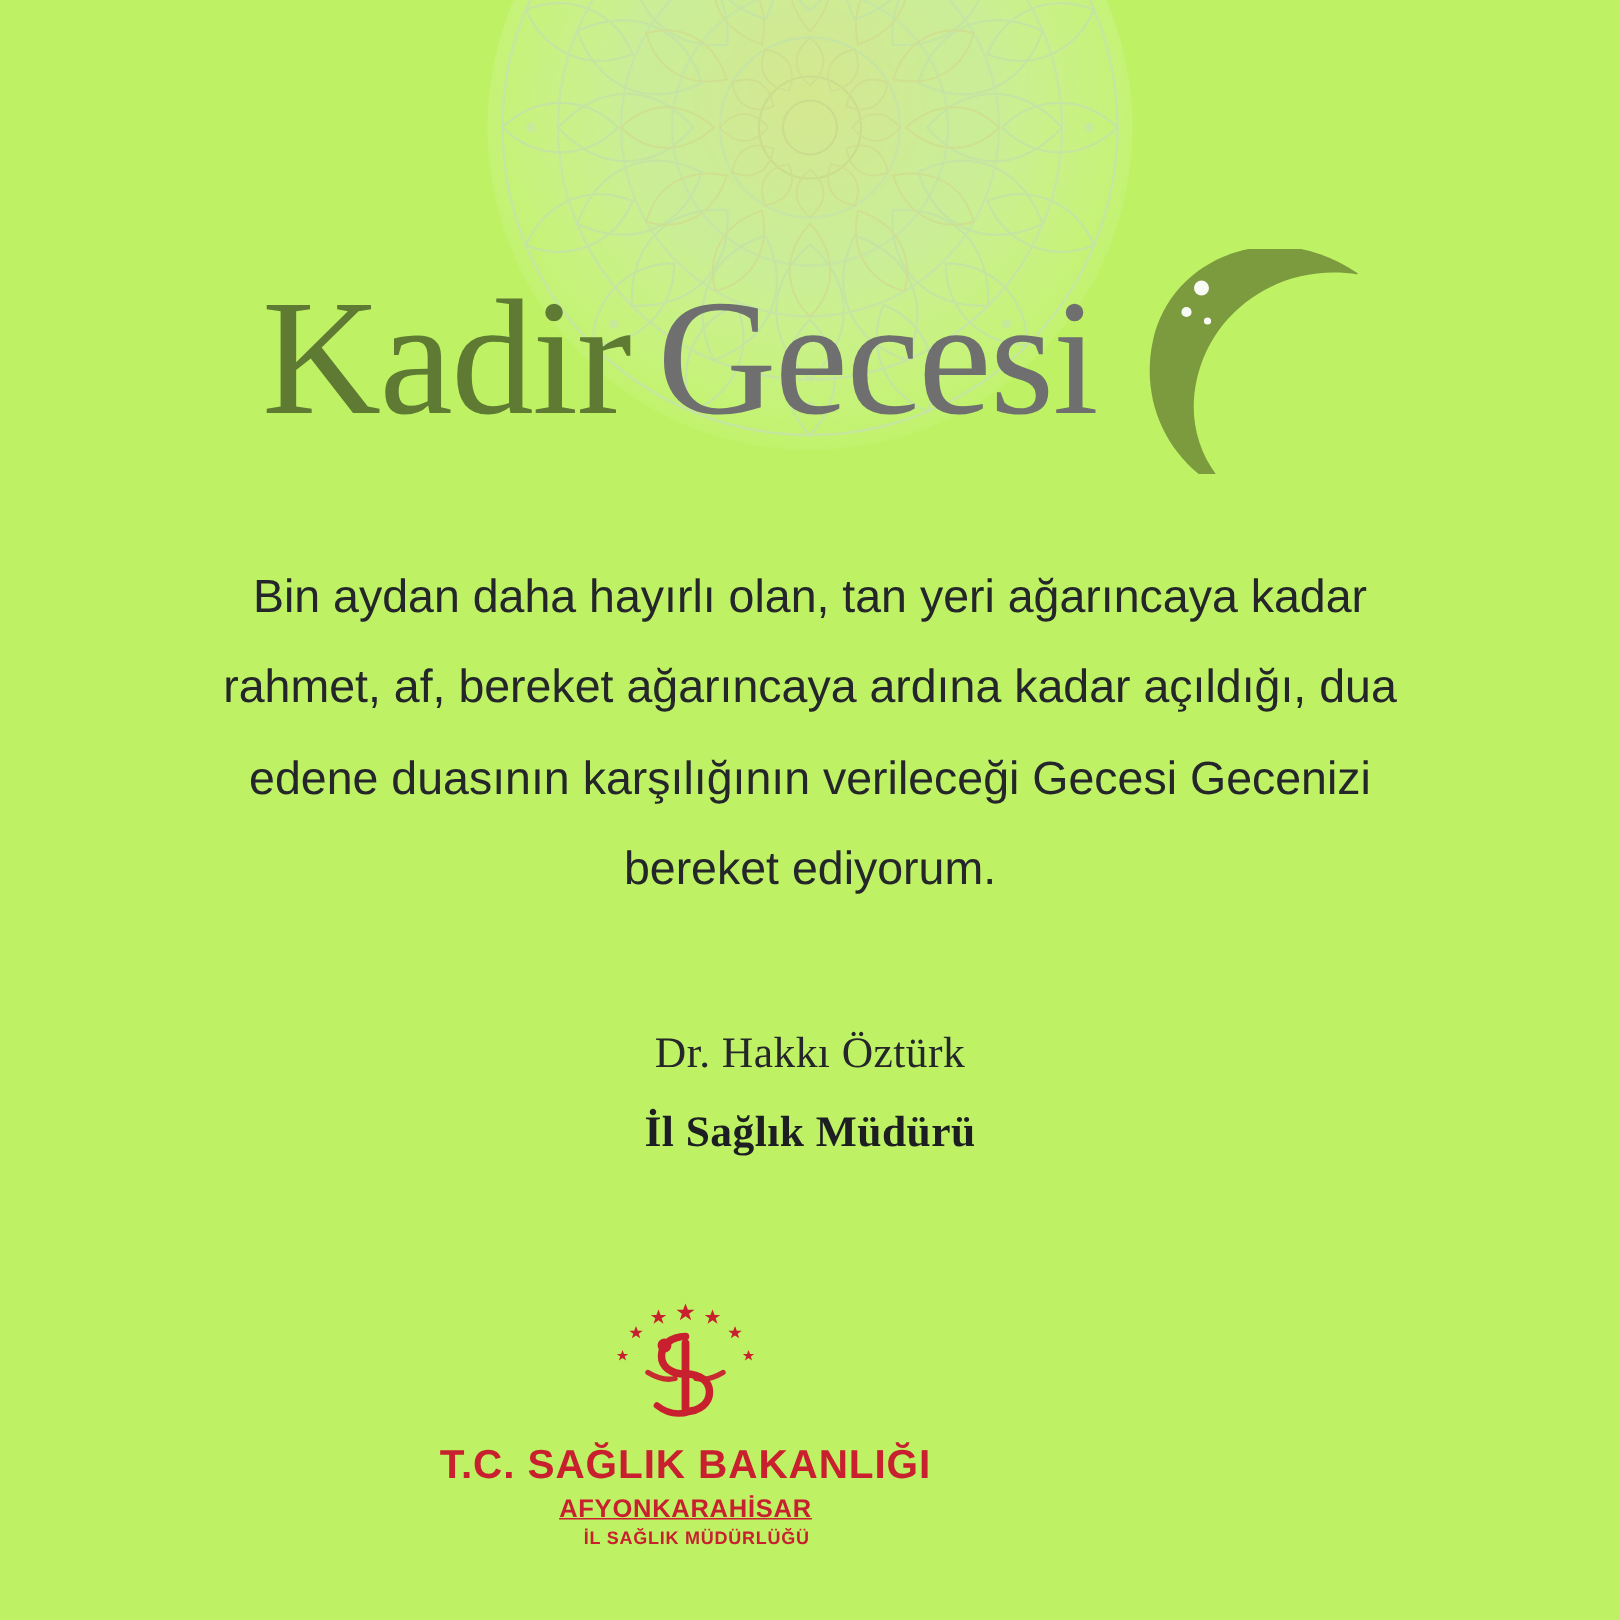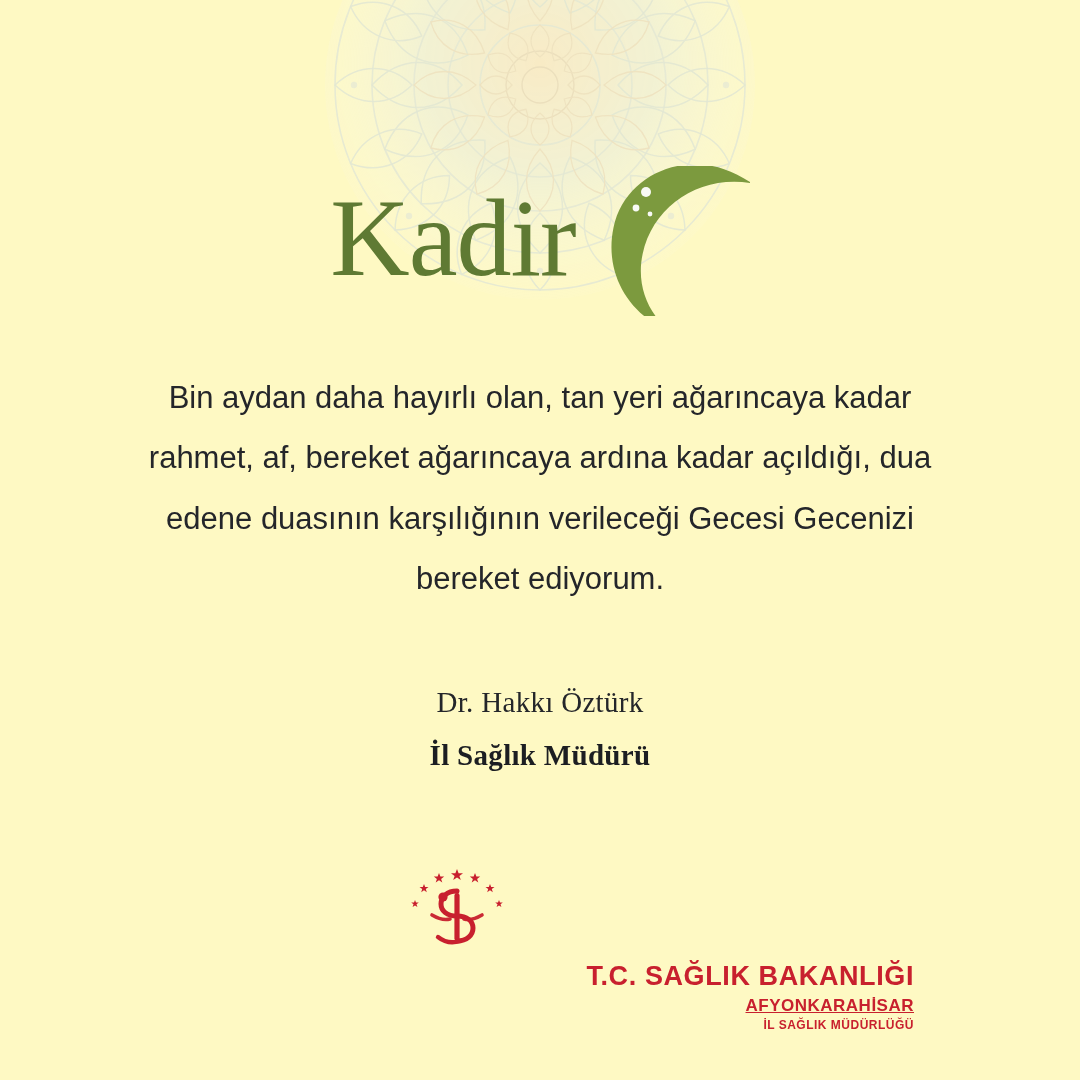--- a/index.html
+++ b/index.html
@@ -10,21 +10,21 @@
     width: 1080px;
     height: 1080px;
     background: #ffffff;
     font-family: "Liberation Serif", serif;
     overflow: hidden;
   }
   .card {
     position: relative;
     width: 1080px;
     height: 1080px;
-    background: #fef9c3;
+    background: #bef264;
     overflow: hidden;
   }
 
   
   .mandala {
     position: absolute;
     top: -130px;
     left: 50%;
     transform: translateX(-50%);
     width: 620px;
@@ -101,21 +101,21 @@
     margin-top: 20px;
     letter-spacing: 0.3px;
   }
 
   
   .logo-block {
     position: absolute;
     bottom: 48px;
     left: 0;
     width: 914px;
-    text-align: right;
+    text-align: center;
   }
   .emblem {
     width: 118px;
     height: 86px;
     display: block;
     margin: 0 auto 8px auto;
   }
   .logo-main {
     font-family: "Liberation Sans", sans-serif;
     font-weight: bold;
@@ -218,20 +218,21 @@
             <circle cx="-186" cy="0" r="3.2"></circle>
             <circle cx="-131" cy="-131" r="3.2"></circle>
           </g>
         </g>
       </g>
     </svg>
   </div>
 
   <div class="title-row">
     <span class="title-text title-kadir">Kadir</span>
+      <span class="title-text title-gecesi">Gecesi</span>
     <span class="moon-wrap">
       <svg viewBox="0 0 150 150" width="150" height="150" xmlns="http://www.w3.org/2000/svg">
         <path d="M126 8 C 74 10, 34 50, 34 100 C 34 132, 52 158, 78 170 C 30 162, 0 124, 0 80 C 0 30, 46 -6, 96 0 C 106 1, 116 4, 126 8 Z" transform="translate(12,-4) rotate(12 70 80)" fill="#7c9a3e"></path>
         <circle cx="46" cy="26" r="5" fill="#ffffff" opacity="0.95"></circle>
         <circle cx="36" cy="42" r="3.4" fill="#ffffff" opacity="0.95"></circle>
         <circle cx="50" cy="48" r="2.4" fill="#ffffff" opacity="0.95"></circle>
       </svg>
     </span>
   </div>
 

